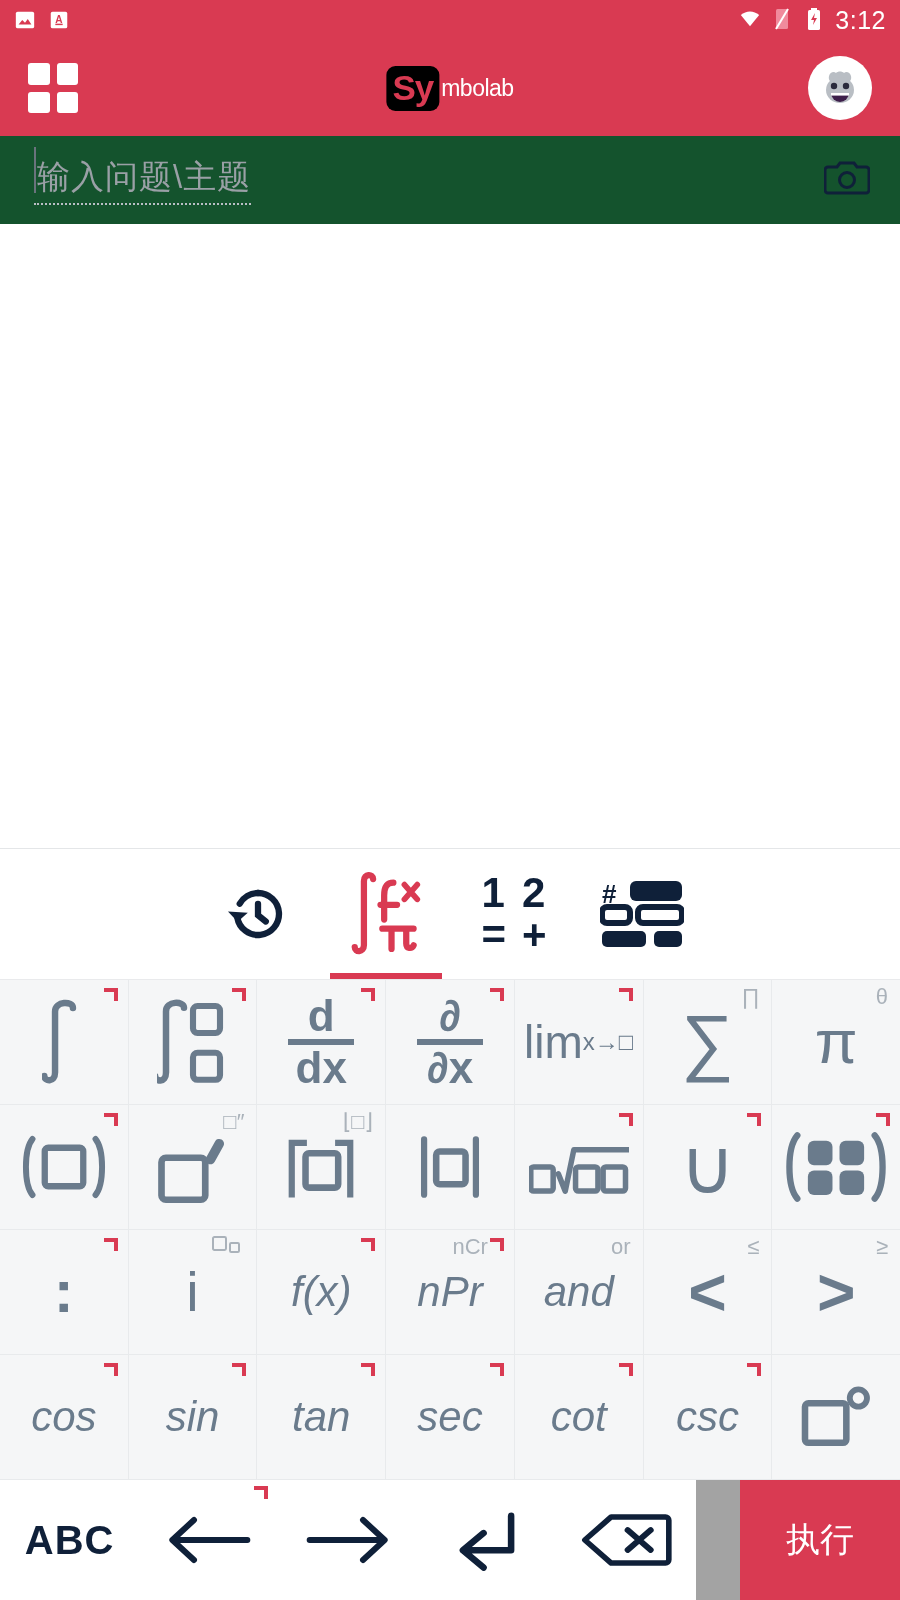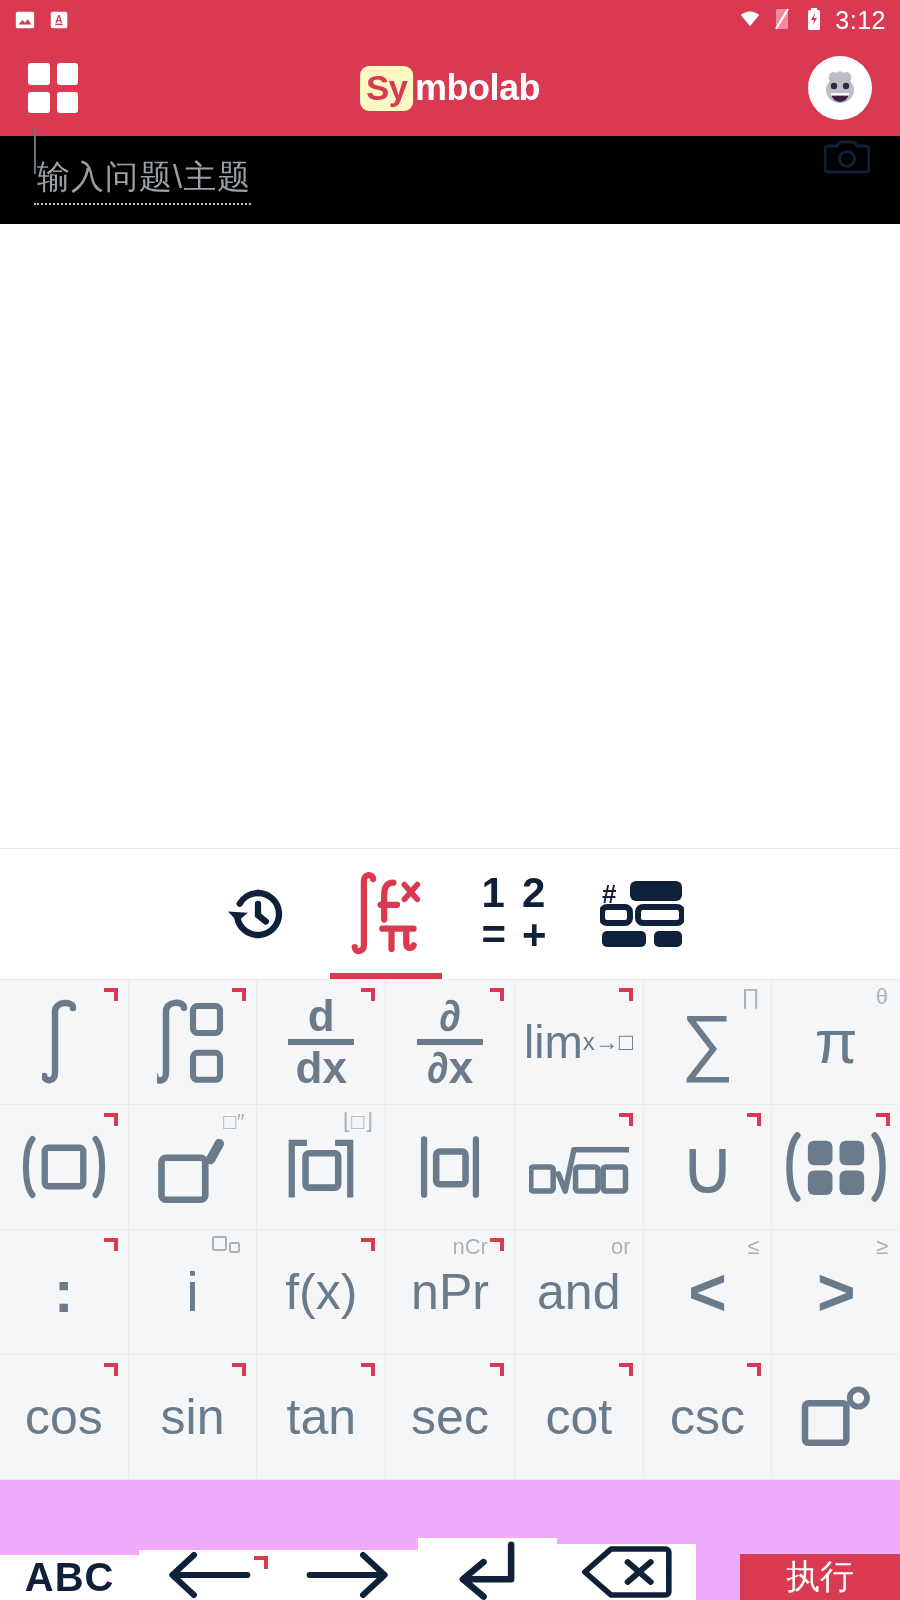--- a/index.html
+++ b/index.html
@@ -23,32 +23,32 @@
 
   
   .appbar {
     height: 96px; background: #d93a52; flex: 0 0 96px;
     display: flex; align-items: center; padding: 0 28px; position: relative;
   }
   .grid-btn { width: 50px; height: 50px; display: grid; grid-template-columns: 1fr 1fr; grid-template-rows: 1fr 1fr; gap: 7px; }
   .grid-btn i { background: #fff; border-radius: 3px; display: block; }
   .logo { position: absolute; left: 50%; transform: translateX(-50%); display: flex; align-items: center; }
   .logo-sq {
-    background: #fef9c3; color: #d93a52; font-weight: bold; font-size: 35px;
+    background: #000000; color: #d93a52; font-weight: bold; font-size: 35px;
     border-radius: 9px; padding: 4px 6px 6px 6px; line-height: 1; letter-spacing: -1px;
   }
-  .logo-txt { color: #fff; font-weight: bold; font-size: 36px; letter-spacing: -0.5px; margin-left: 2px; }
+  .logo-txt { color: #fff; font-weight: normal; font-size: 23px; letter-spacing: -0.5px; margin-left: 2px; }
   .avatar {
     margin-left: auto; width: 64px; height: 64px; border-radius: 50%;
     background: #fff; display: flex; align-items: center; justify-content: center;
   }
 
   
   .searchbar {
-    flex: 0 0 88px; background: #000000; display: flex; 
+    flex: 0 0 88px; background: #14532d; display: flex; align-items: center;
     padding: 0 30px 0 34px; position: relative;
   }
   .search-wrap { position: relative; flex: 1; display: flex; align-items: center; }
   .caret { position: absolute; left: 0; top: -8px; width: 2px; height: 46px; background: #6a737d; }
   .ph {
     font-size: 33px; color: #9aa0a6; letter-spacing: 1px;
     border-bottom: 2px dotted #b9bec4; padding-bottom: 3px; padding-left: 3px;
   }
   .cam { width: 46px; height: 46px; }
 
@@ -78,26 +78,26 @@
     border-right: 1px solid #e8eaec; border-bottom: 1px solid #e8eaec;
     display: flex; align-items: center; justify-content: center;
     position: relative; color: #6a7b8c;
   }
   .key:last-child { border-right: none; }
   .key .mark { position: absolute; top: 8px; right: 10px; width: 14px; height: 14px; }
   .key .mark::before { content: ""; position: absolute; right: 0; top: 0; width: 14px; height: 4px; background: #d93a52; }
   .key .mark::after { content: ""; position: absolute; right: 0; top: 0; width: 4px; height: 13px; background: #d93a52; }
   .key .hint { position: absolute; top: 6px; right: 12px; font-size: 22px; color: #aab2ba; line-height: 1; }
   .key .lbl { font-size: 52px; line-height: 1; color: #6a7b8c; }
-  .key .lbl.small { font-size: 50px; }
+  .key .lbl.small { font-size: 42px; font-style: italic; }
   .frac { display: flex; flex-direction: column; align-items: center; line-height: .92; font-size: 44px; font-weight: bold; }
   .frac .bar { width: 66px; height: 6px; background: #6a7b8c; margin: 3px 0; }
 
   
-  .actions { flex: 0 0 120px; display: flex; background: #f0abfc; align-items: flex-end; }
+  .actions { flex: 0 0 120px; display: flex; background: #a3a3a3; }
   .act {
     flex: 1 1 0; display: flex; align-items: center; justify-content: center;
     color: #0f2039; position: relative; background: #fff;
   }
   .act .mark { position: absolute; top: 6px; right: 10px; width: 14px; height: 14px; }
   .act .mark::before { content: ""; position: absolute; right: 0; top: 0; width: 14px; height: 4px; background: #d93a52; }
   .act .mark::after { content: ""; position: absolute; right: 0; top: 0; width: 4px; height: 13px; background: #d93a52; }
   .act-abc { font-size: 40px; font-weight: bold; letter-spacing: 1px; }
   .act.go { background: #d93a52; color: #fff; font-size: 34px; flex: 0 0 160px; margin-left: 44px; }
   svg { display: block; }

